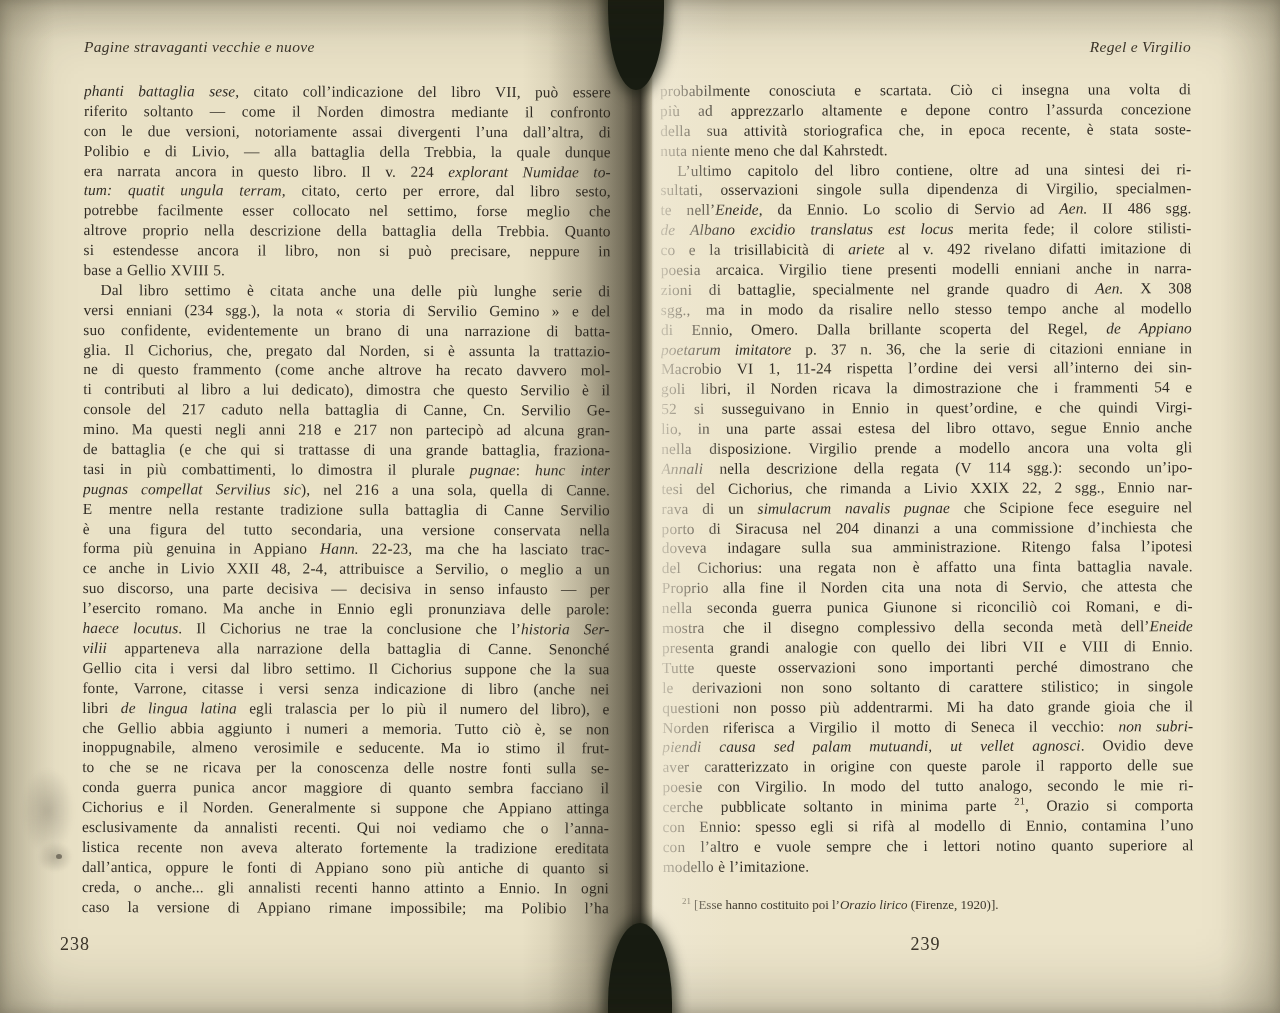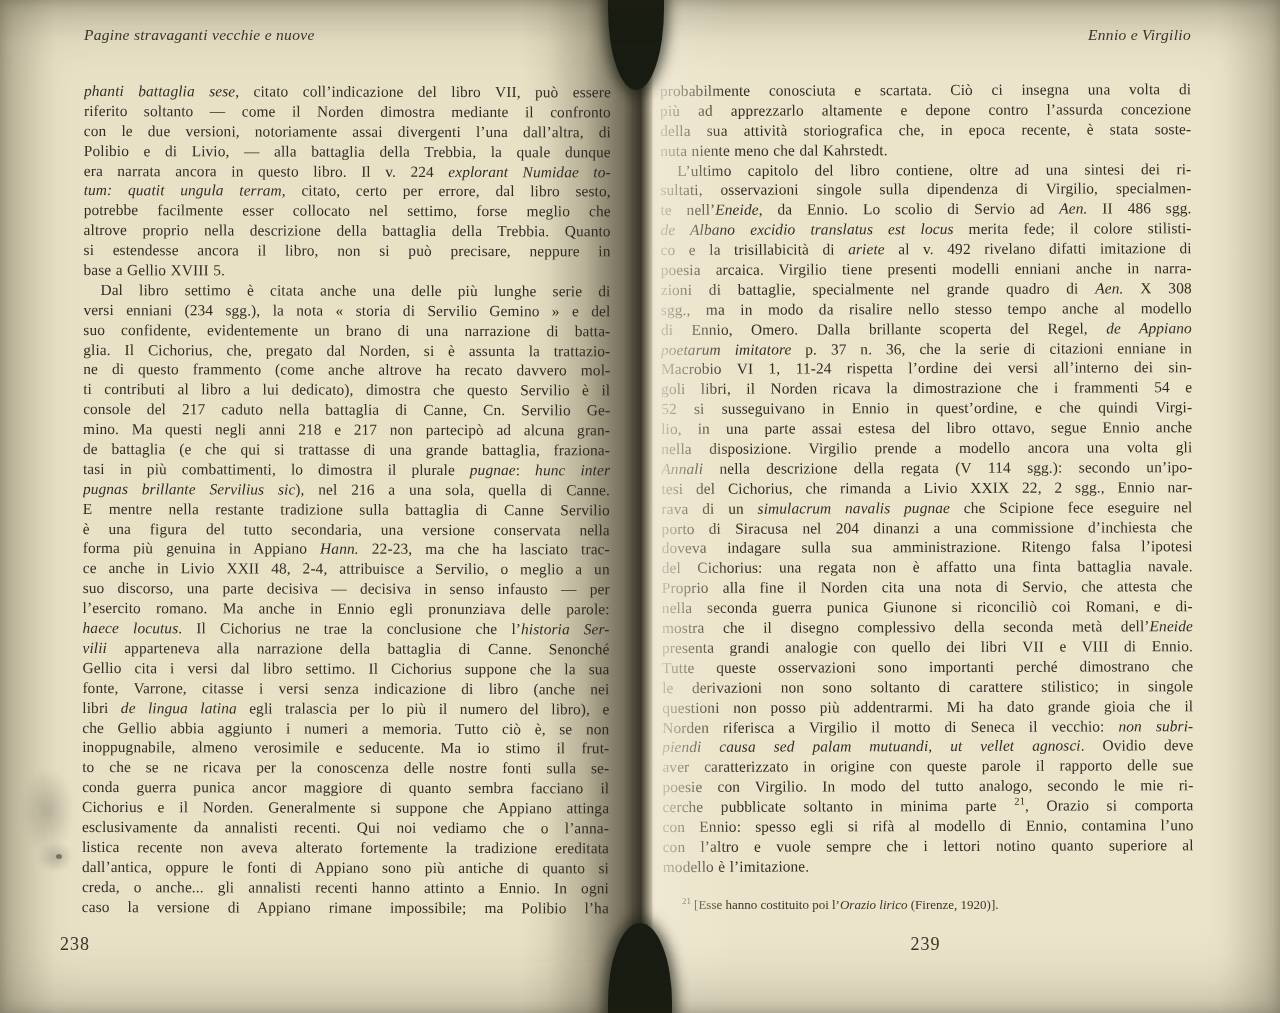--- a/index.html
+++ b/index.html
@@ -19,21 +19,21 @@
   }
   .page-right{
     left:632px;width:648px;
     background:#ece4ca;
     background-image:
       linear-gradient(to right, rgba(60,52,32,0.35), rgba(0,0,0,0) 26px),
       linear-gradient(to left, rgba(110,100,70,0.18), rgba(0,0,0,0) 60px),
       linear-gradient(to bottom, rgba(90,80,55,0.10), rgba(0,0,0,0) 40px);
   }
   .running-head{
-    position:absolute;top:26px;z-index:3;
+    position:absolute;top:38px;z-index:3;
     font-style:italic;font-size:15.5px;letter-spacing:0.3px;color:#3b352a;
   }
   .head-left{left:84px;}
   .head-right{left:660px;width:531px;text-align:right;}
   .text-col{
     position:absolute;top:81px;z-index:3;
     color:#312c25;font-size:15.4px;line-height:19.9px;
     letter-spacing:0.1px;word-spacing:0.5px;
   }
   .col-left{left:84px;width:527px;transform:rotate(0.15deg);transform-origin:top left;}
@@ -102,21 +102,21 @@
 <div>
 
   <div class="page page-left"></div>
   <div class="page page-right"></div>
 
   <div class="stain stain-1"></div>
   <div class="stain stain-2"></div>
   <div class="speck"></div>
 
   <div class="running-head head-left">Pagine stravaganti vecchie e nuove</div>
-  <div class="running-head head-right">Ennio e Virgilio</div>
+  <div class="running-head head-right">Regel e Virgilio</div>
 
   <div id="col-left" class="text-col col-left">
       <div class="tline"><i>phanti battaglia sese</i>, citato coll’indicazione del libro VII, può essere</div>
       <div class="tline">riferito soltanto — come il Norden dimostra mediante il confronto</div>
       <div class="tline">con le due versioni, notoriamente assai divergenti l’una dall’altra, di</div>
       <div class="tline">Polibio e di Livio, — alla battaglia della Trebbia, la quale dunque</div>
       <div class="tline">era narrata ancora in questo libro. Il v. 224 <i>explorant Numidae to-</i></div>
       <div class="tline"><i>tum: quatit ungula terram</i>, citato, certo per errore, dal libro sesto,</div>
       <div class="tline">potrebbe facilmente esser collocato nel settimo, forse meglio che</div>
       <div class="tline">altrove proprio nella descrizione della battaglia della Trebbia. Quanto</div>
@@ -125,21 +125,21 @@
       <div class="tline ind">Dal libro settimo è citata anche una delle più lunghe serie di</div>
       <div class="tline">versi enniani (234 sgg.), la nota « storia di Servilio Gemino » e del</div>
       <div class="tline">suo confidente, evidentemente un brano di una narrazione di batta-</div>
       <div class="tline">glia. Il Cichorius, che, pregato dal Norden, si è assunta la trattazio-</div>
       <div class="tline">ne di questo frammento (come anche altrove ha recato davvero mol-</div>
       <div class="tline">ti contributi al libro a lui dedicato), dimostra che questo Servilio è il</div>
       <div class="tline">console del 217 caduto nella battaglia di Canne, Cn. Servilio Ge-</div>
       <div class="tline">mino. Ma questi negli anni 218 e 217 non partecipò ad alcuna gran-</div>
       <div class="tline">de battaglia (e che qui si trattasse di una grande battaglia, fraziona-</div>
       <div class="tline">tasi in più combattimenti, lo dimostra il plurale <i>pugnae</i>: <i>hunc inter</i></div>
-      <div class="tline"><i>pugnas brillante Servilius sic</i>), nel 216 a una sola, quella di Canne.</div>
+      <div class="tline"><i>pugnas compellat Servilius sic</i>), nel 216 a una sola, quella di Canne.</div>
       <div class="tline">E mentre nella restante tradizione sulla battaglia di Canne Servilio</div>
       <div class="tline">è una figura del tutto secondaria, una versione conservata nella</div>
       <div class="tline">forma più genuina in Appiano <i>Hann.</i> 22-23, ma che ha lasciato trac-</div>
       <div class="tline">ce anche in Livio XXII 48, 2-4, attribuisce a Servilio, o meglio a un</div>
       <div class="tline">suo discorso, una parte decisiva — decisiva in senso infausto — per</div>
       <div class="tline">l’esercito romano. Ma anche in Ennio egli pronunziava delle parole:</div>
       <div class="tline"><i>haece locutus</i>. Il Cichorius ne trae la conclusione che l’<i>historia Ser-</i></div>
       <div class="tline"><i>vilii</i> apparteneva alla narrazione della battaglia di Canne. Senonché</div>
       <div class="tline">Gellio cita i versi dal libro settimo. Il Cichorius suppone che la sua</div>
       <div class="tline">fonte, Varrone, citasse i versi senza indicazione di libro (anche nei</div>

